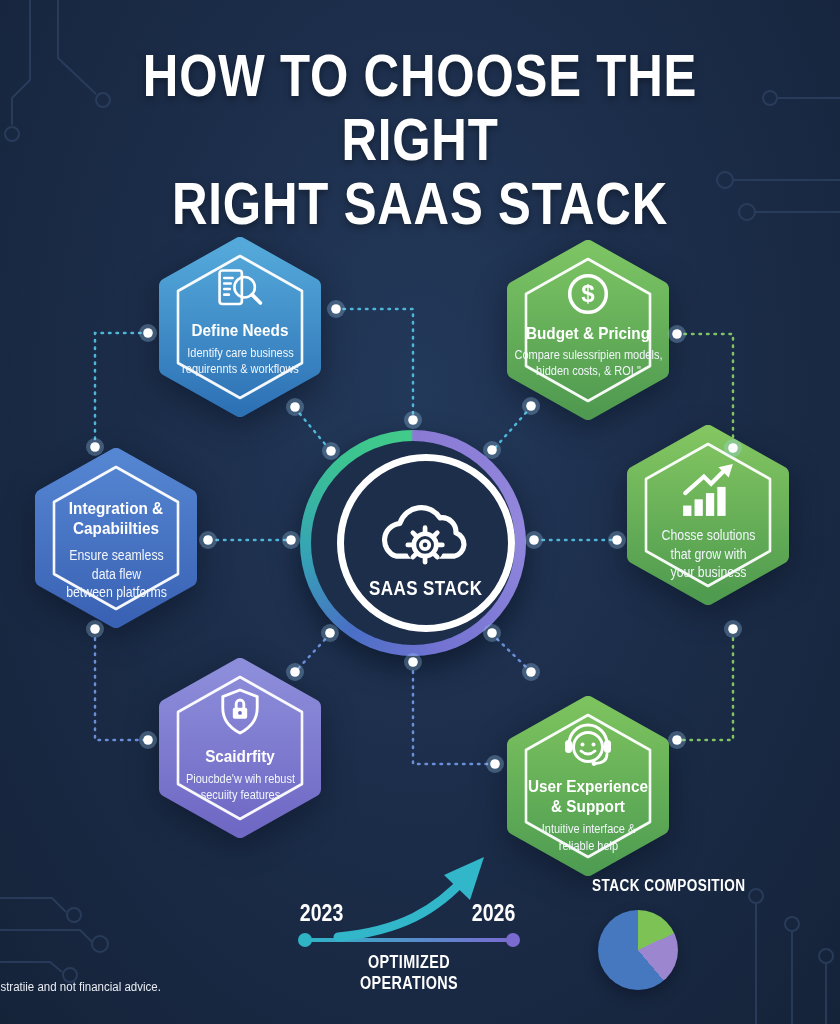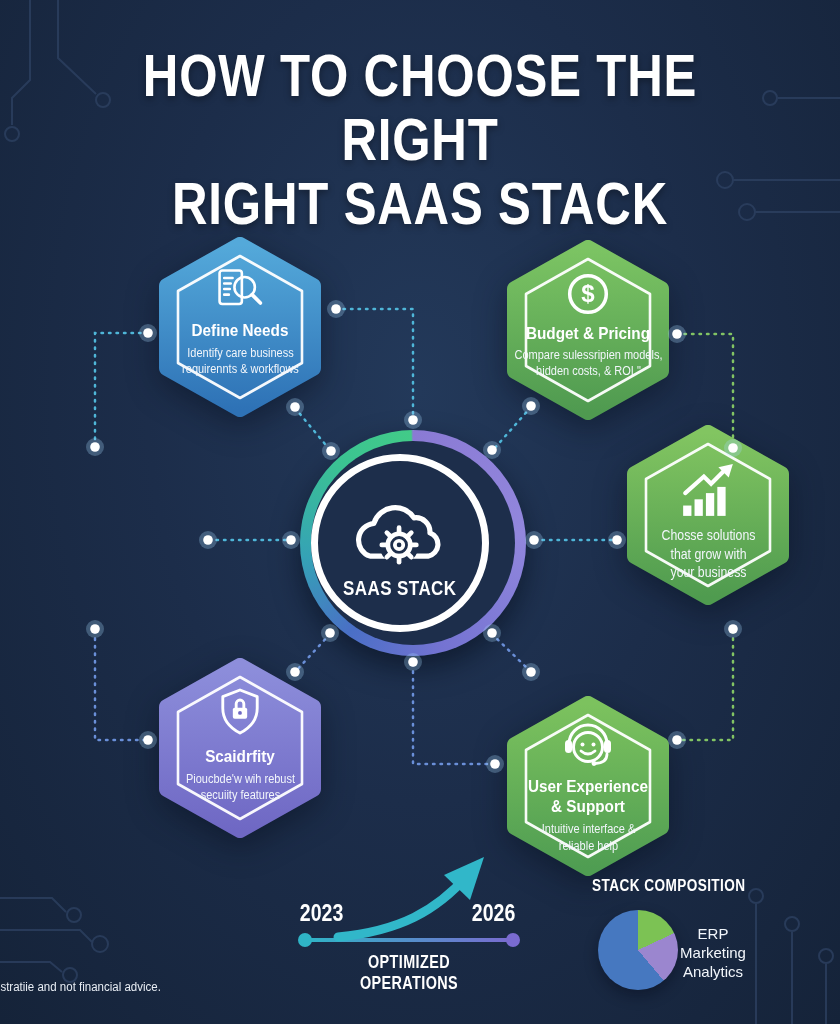--- a/index.html
+++ b/index.html
@@ -23,21 +23,21 @@
   .hex-title{font-weight:bold;font-size:17px;line-height:1.15;white-space:pre-line;
     transform:scaleX(.9);width:190px}
   .hex-body{font-size:12.5px;line-height:1.33;white-space:pre-line;transform:scaleX(.88);
     width:195px;color:#f2f6fb}
   
   .hub{position:absolute;left:300px;top:430px;width:226px;height:226px;border-radius:50%;z-index:3;
     background:conic-gradient(from 0deg,#8a7ad4 0deg,#9287dd 85deg,#7473d2 165deg,#4a6fc6 215deg,
       #35a2b6 262deg,#3bc392 318deg,#42cb88 359deg,#8a7ad4 360deg);
     box-shadow:0 12px 28px rgba(4,11,24,.55)}
   .hub-inner{position:absolute;inset:11px;border-radius:50%;background:#1d2e4b;
-    display:flex;align-items:center;justify-content:flex-start}
+    display:flex;align-items:center;justify-content:flex-end}
   .hub-white{width:178px;height:178px;border-radius:50%;border:7px solid #fff;box-sizing:border-box;
     display:flex;flex-direction:column;align-items:center;justify-content:center}
   .hub-label{font-weight:bold;font-size:20px;color:#fff;transform:scaleX(.85);
     letter-spacing:.5px;margin-top:4px}
   
   .tl-line{position:absolute;left:305px;top:938px;width:208px;height:4px;border-radius:2px;
     background:linear-gradient(90deg,#2fb4c6,#7a6bd0);z-index:3}
   .tl-dot{position:absolute;width:14px;height:14px;border-radius:50%;z-index:3}
   .tl-dot.start{left:298px;top:933px;background:#2fb4c6}
   .tl-dot.end{left:506px;top:933px;background:#7a6bd0}
@@ -132,20 +132,39 @@
       <svg width="46" height="46" viewBox="0 0 44 44">
         <circle cx="22" cy="22" r="17.5" fill="none" stroke="#fff" stroke-width="3.4"></circle>
         <text x="22" y="30" text-anchor="middle" fill="#fff" font-family="Liberation Sans, sans-serif" font-size="23" font-weight="bold">$</text>
       </svg>
       <div class="hex-title" style="margin-top:7px">Budget &amp; Pricing</div>
       <div class="hex-body" style="margin-top:3px">Compare sulessripien models,
 hidden costs, &amp; ROI."</div>
     </div>
   </div>
 
+  <div class="hex" style="left:35px;top:447px">
+    <svg class="hex-bg" viewBox="0 0 162 182">
+      <defs>
+          <linearGradient id="hg3" x1="0" y1="0" x2="0" y2="1">
+        <stop offset="0" stop-color="#5586d2"></stop>
+            <stop offset="1" stop-color="#3a62b4"></stop>
+          </linearGradient>
+        </defs>
+      <polygon points="81,9 154,50 154,132 81,173 8,132 8,50" fill="url(#hg3)" stroke="url(#hg3)" stroke-width="16" stroke-linejoin="round"></polygon>
+      <polygon points="81,20 143,55 143,127 81,162 19,127 19,55" fill="none" stroke="#fff" stroke-width="2.6" stroke-linejoin="round" opacity=".95"></polygon>
+    </svg>
+    <div class="hex-content" style="padding-top:52px">
+      <div class="hex-title">Integration &amp;
+Capabiilties</div>
+      <div class="hex-body" style="margin-top:8px;font-size:14px">Ensure seamless
+data flew
+between platforms</div>
+    </div>
+  </div>
 
   <div class="hex" style="left:627px;top:424px">
     <svg class="hex-bg" viewBox="0 0 162 182">
       <defs>
           <linearGradient id="hg4" x1="0" y1="0" x2="0" y2="1">
         <stop offset="0" stop-color="#82c561"></stop>
             <stop offset="1" stop-color="#4f9b4f"></stop>
           </linearGradient>
         </defs>
       <polygon points="81,9 154,50 154,132 81,173 8,132 8,50" fill="url(#hg4)" stroke="url(#hg4)" stroke-width="16" stroke-linejoin="round"></polygon>
@@ -365,19 +384,16 @@
   <div class="tl-dot start"></div>
   <div class="tl-dot end"></div>
   <svg class="growth-arrow" width="172" height="96" viewBox="0 0 172 96">
     <path d="M10 84 C72 78 108 58 140 22" fill="none" stroke="#31b7c9" stroke-width="9" stroke-linecap="round"></path>
     <polygon points="156,4 116,22 142,47" fill="#31b7c9"></polygon>
   </svg>
   <div class="tl-caption">OPTIMIZED OPERATIONS</div>
 
   <div class="sc-title">STACK COMPOSITION</div>
   <div class="sc-pie"></div>
-  <div class="sc-col left">ERP
-Marketing
-Analytics</div>
 
   <div class="disclaimer">ustratiie and not financial advice.</div>
 
 </div>
 
 </body></html>

